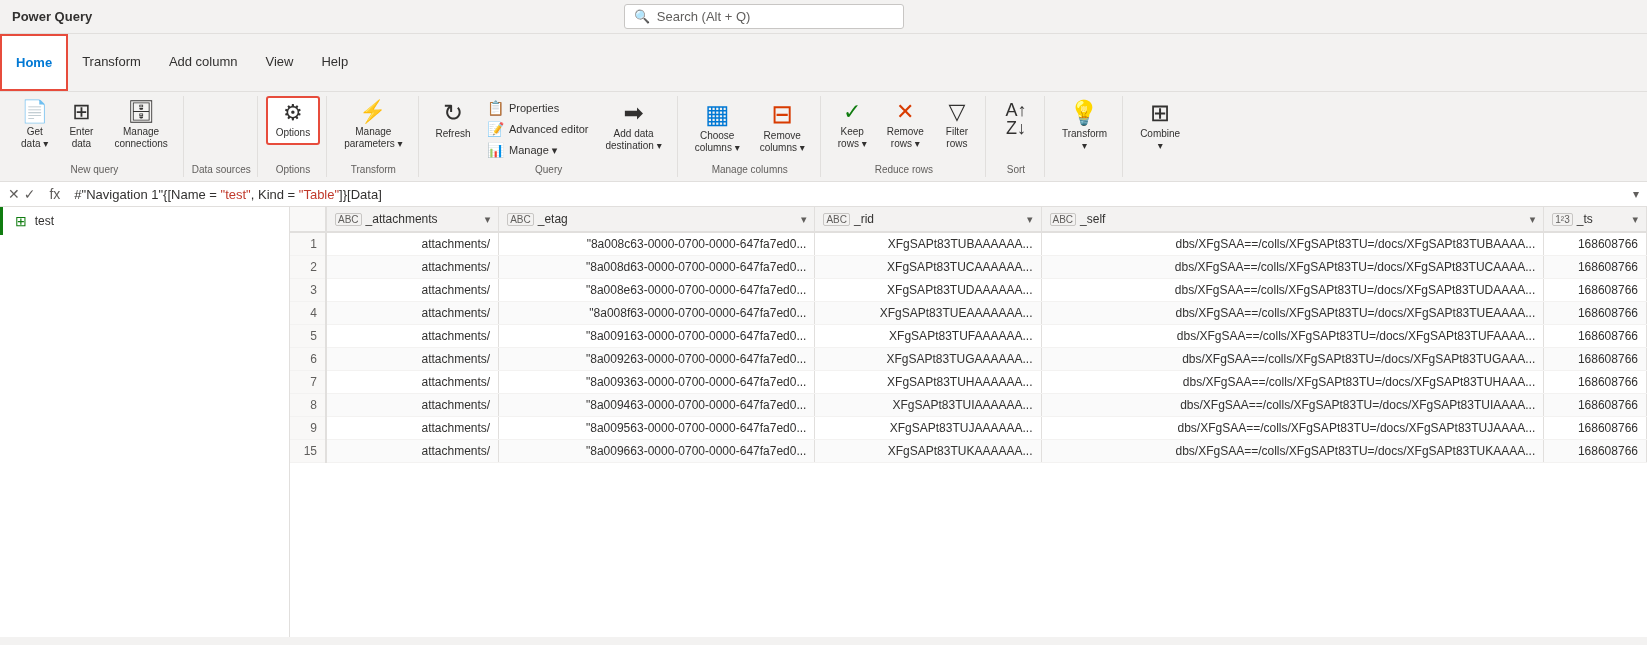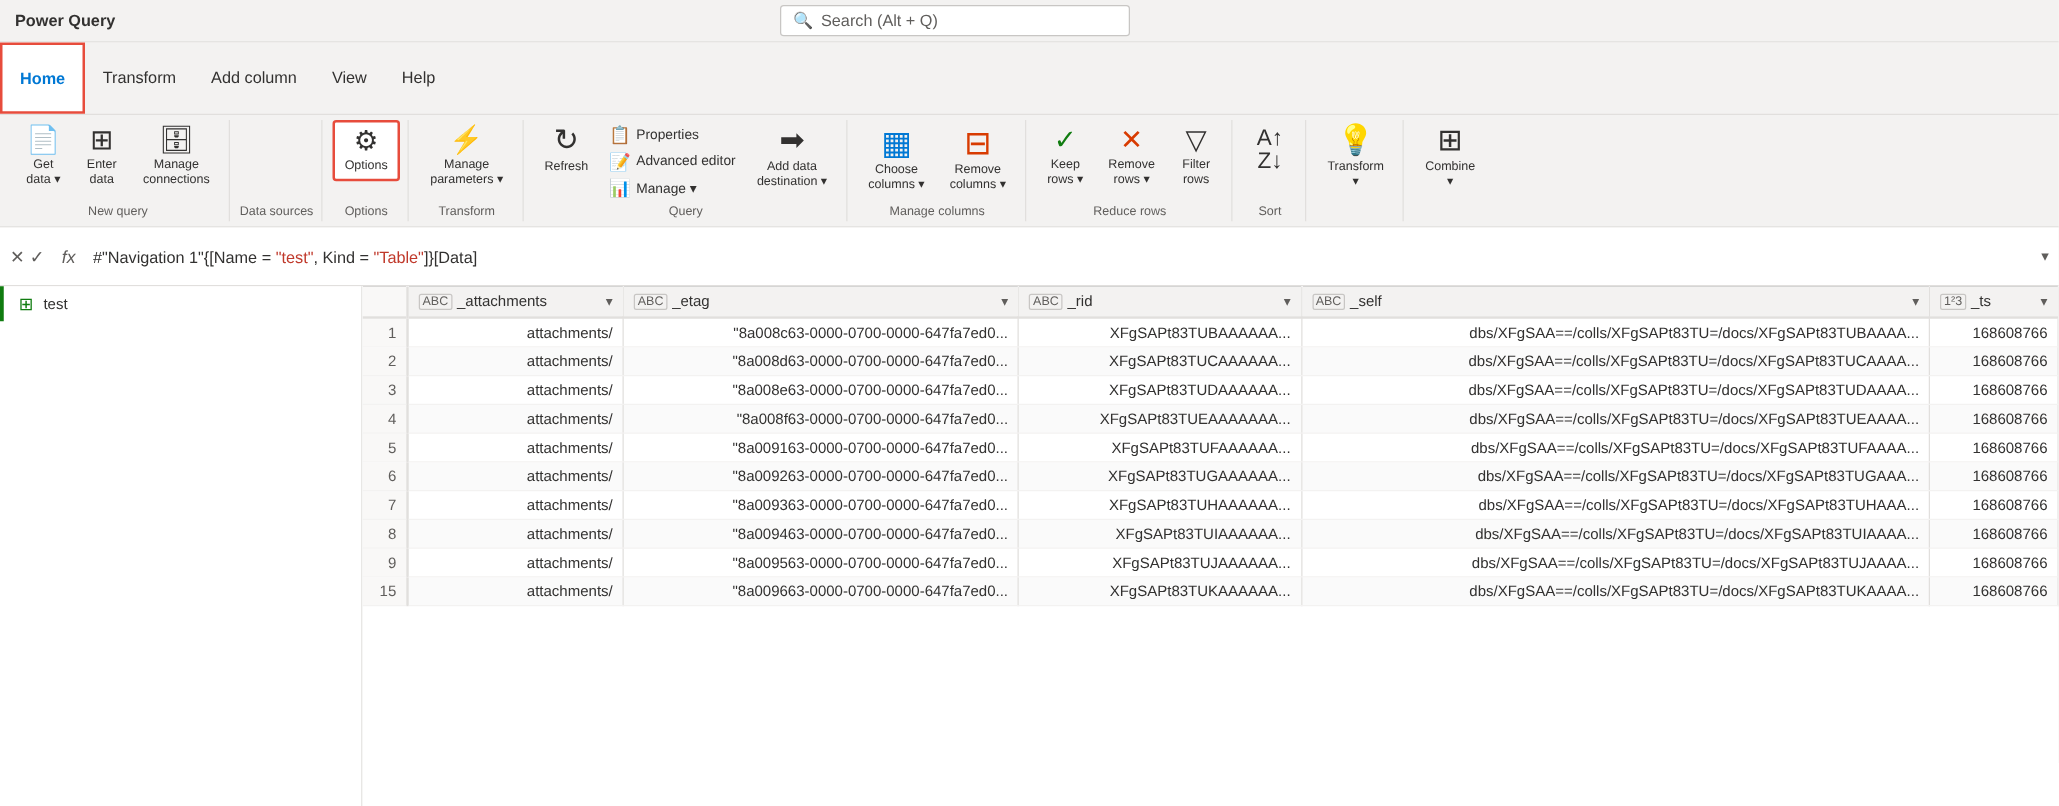--- a/index.html
+++ b/index.html
@@ -55,21 +55,21 @@
     .ribbon-btn .icon { font-size: 22px; line-height: 1; }
     .ribbon-btn .label { font-size: 10px; text-align: center; white-space: nowrap; line-height: 1.2; }
 
     
     .formula-bar {
       background: white; border-bottom: 1px solid #e1dfdd;
       display: flex; align-items: center; padding: 4px 8px; gap: 8px;
     }
     .formula-bar-actions { display: flex; gap: 4px; color: #605e5c; }
     .formula-bar-actions span { cursor: pointer; font-size: 14px; }
-    .formula-bar-fx { font-style: italic; color: #605e5c; font-size: 14px; margin: 11px 6px; }
+    .formula-bar-fx { color: #605e5c; font-size: 14px; margin: 0 6px; }
     .formula-bar-content { flex: 1; font-size: 13px; }
     .formula-expand { margin-left: auto; color: #605e5c; cursor: pointer; }
 
     
     .main-layout { display: flex; height: calc(100vh - 215px); }
 
     
     .queries-panel {
       width: 290px; min-width: 290px; background: white; border-right: 1px solid #e1dfdd;
       display: flex; flex-direction: column;

